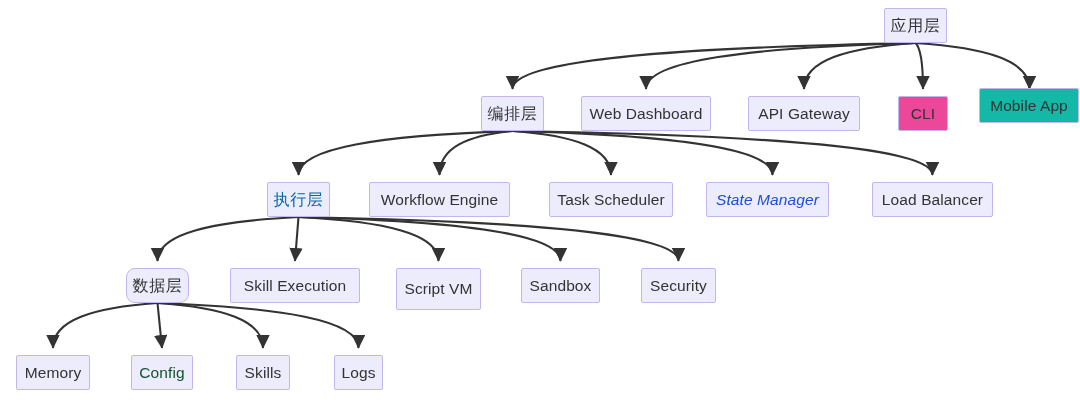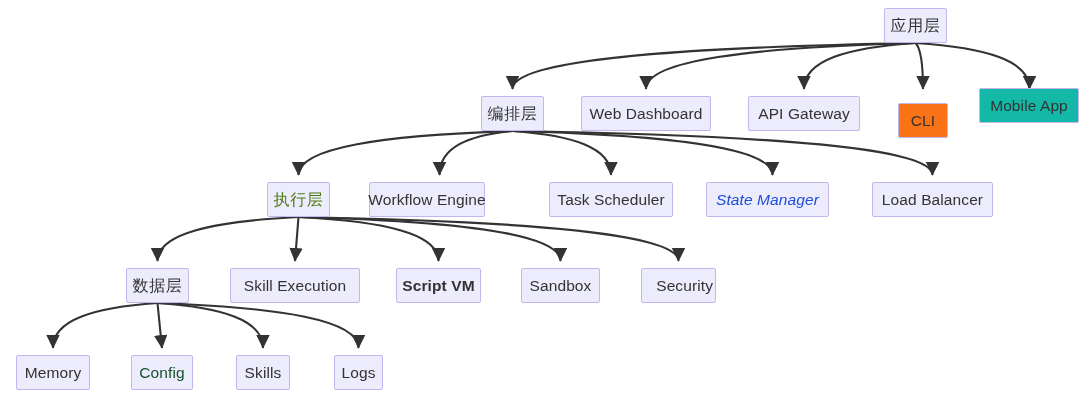--- a/index.html
+++ b/index.html
@@ -94,54 +94,54 @@
       </div>
       <div class="node cjk" style="left: 481px; top: 96px; width: 63px; height: 35px; background: rgb(236, 236, 253); border-color: rgb(195, 181, 238); color: rgb(51, 51, 51);">
         <span class="node-label">编排层</span>
       </div>
       <div class="node" style="left: 581px; top: 96px; width: 130px; height: 35px; background: rgb(236, 236, 253); border-color: rgb(195, 181, 238); color: rgb(51, 51, 51);">
         <span class="node-label">Web Dashboard</span>
       </div>
       <div class="node" style="left: 748px; top: 96px; width: 112px; height: 35px; background: rgb(236, 236, 253); border-color: rgb(195, 181, 238); color: rgb(51, 51, 51);">
         <span class="node-label">API Gateway</span>
       </div>
-      <div class="node" style="left: 898px; top: 96px; width: 50px; height: 35px; background: #f97316; border-color: rgb(195, 181, 238); color: rgb(51, 51, 51); margin-top: 7px;">
+      <div class="node" style="left: 898px; top: 96px; width: 50px; height: 35px; background: #ec4899; border-color: rgb(195, 181, 238); color: rgb(51, 51, 51);">
         <span class="node-label">CLI</span>
       </div>
       <div class="node" style="left: 979px; top: 88px; width: 100px; height: 35px; background: #14b8a6; border-color: rgb(195, 181, 238); color: rgb(51, 51, 51);">
         <span class="node-label">Mobile App</span>
       </div>
-      <div class="node cjk" style="left: 267px; top: 182px; width: 63px; height: 35px; background: rgb(236, 236, 253); border-color: rgb(195, 181, 238); color: #4d7c0f;">
+      <div class="node cjk" style="left: 267px; top: 182px; width: 63px; height: 35px; background: rgb(236, 236, 253); border-color: rgb(195, 181, 238); color: #0369a1;">
         <span class="node-label">执行层</span>
       </div>
-      <div class="node" style="left: 369px; top: 182px; width: 116px; height: 35px; background: rgb(236, 236, 253); border-color: rgb(195, 181, 238); color: rgb(51, 51, 51);">
+      <div class="node" style="left: 369px; top: 182px; width: 141px; height: 35px; background: rgb(236, 236, 253); border-color: rgb(195, 181, 238); color: rgb(51, 51, 51);">
         <span class="node-label">Workflow Engine</span>
       </div>
       <div class="node" style="left: 549px; top: 182px; width: 124px; height: 35px; background: rgb(236, 236, 253); border-color: rgb(195, 181, 238); color: rgb(51, 51, 51); text-align: center;">
         <span class="node-label">Task Scheduler</span>
       </div>
       <div class="node" style="left: 706px; top: 182px; width: 123px; height: 35px; background: rgb(236, 236, 253); border-color: rgb(195, 181, 238); color: #1d4ed8; font-style: italic;">
         <span class="node-label">State Manager</span>
       </div>
       <div class="node" style="left: 872px; top: 182px; width: 121px; height: 35px; background: rgb(236, 236, 253); border-color: rgb(195, 181, 238); color: rgb(51, 51, 51);">
         <span class="node-label">Load Balancer</span>
       </div>
-      <div class="node cjk" style="left: 126px; top: 268px; width: 63px; height: 35px; background: rgb(236, 236, 253); border-color: rgb(195, 181, 238); color: rgb(51, 51, 51);">
+      <div class="node cjk" style="left: 126px; top: 268px; width: 63px; height: 35px; background: rgb(236, 236, 253); border-color: rgb(195, 181, 238); color: rgb(51, 51, 51); border-radius: 9px;">
         <span class="node-label">数据层</span>
       </div>
       <div class="node" style="left: 230px; top: 268px; width: 130px; height: 35px; background: rgb(236, 236, 253); border-color: rgb(195, 181, 238); color: rgb(51, 51, 51);">
         <span class="node-label">Skill Execution</span>
       </div>
-      <div class="node" style="left: 396px; top: 268px; width: 85px; height: 35px; background: rgb(236, 236, 253); border-color: rgb(195, 181, 238); color: rgb(51, 51, 51); font-weight: bold;">
+      <div class="node" style="left: 396px; top: 268px; width: 85px; height: 42px; background: rgb(236, 236, 253); border-color: rgb(195, 181, 238); color: rgb(51, 51, 51);">
         <span class="node-label">Script VM</span>
       </div>
       <div class="node" style="left: 521px; top: 268px; width: 79px; height: 35px; background: rgb(236, 236, 253); border-color: rgb(195, 181, 238); color: rgb(51, 51, 51);">
         <span class="node-label">Sandbox</span>
       </div>
-      <div class="node" style="left: 641px; top: 268px; width: 75px; height: 35px; background: rgb(236, 236, 253); border-color: rgb(195, 181, 238); color: rgb(51, 51, 51); justify-content: flex-end;">
+      <div class="node" style="left: 641px; top: 268px; width: 75px; height: 35px; background: rgb(236, 236, 253); border-color: rgb(195, 181, 238); color: rgb(51, 51, 51);">
         <span class="node-label">Security</span>
       </div>
       <div class="node" style="left: 16px; top: 355px; width: 74px; height: 35px; background: rgb(236, 236, 253); border-color: rgb(195, 181, 238); color: rgb(51, 51, 51);">
         <span class="node-label">Memory</span>
       </div>
       <div class="node" style="left: 131px; top: 355px; width: 62px; height: 35px; background: rgb(236, 236, 253); border-color: rgb(195, 181, 238); color: #14532d;">
         <span class="node-label">Config</span>
       </div>
       <div class="node" style="left: 236px; top: 355px; width: 54px; height: 35px; background: rgb(236, 236, 253); border-color: rgb(195, 181, 238); color: rgb(51, 51, 51); justify-content: center;">
         <span class="node-label">Skills</span>

